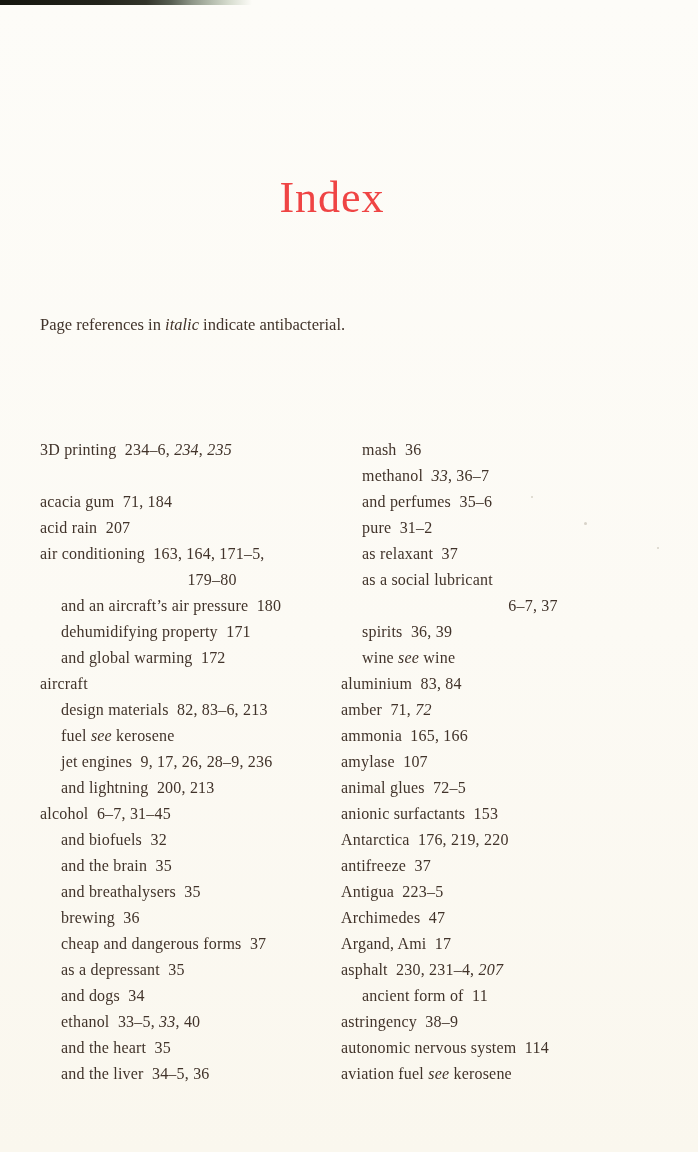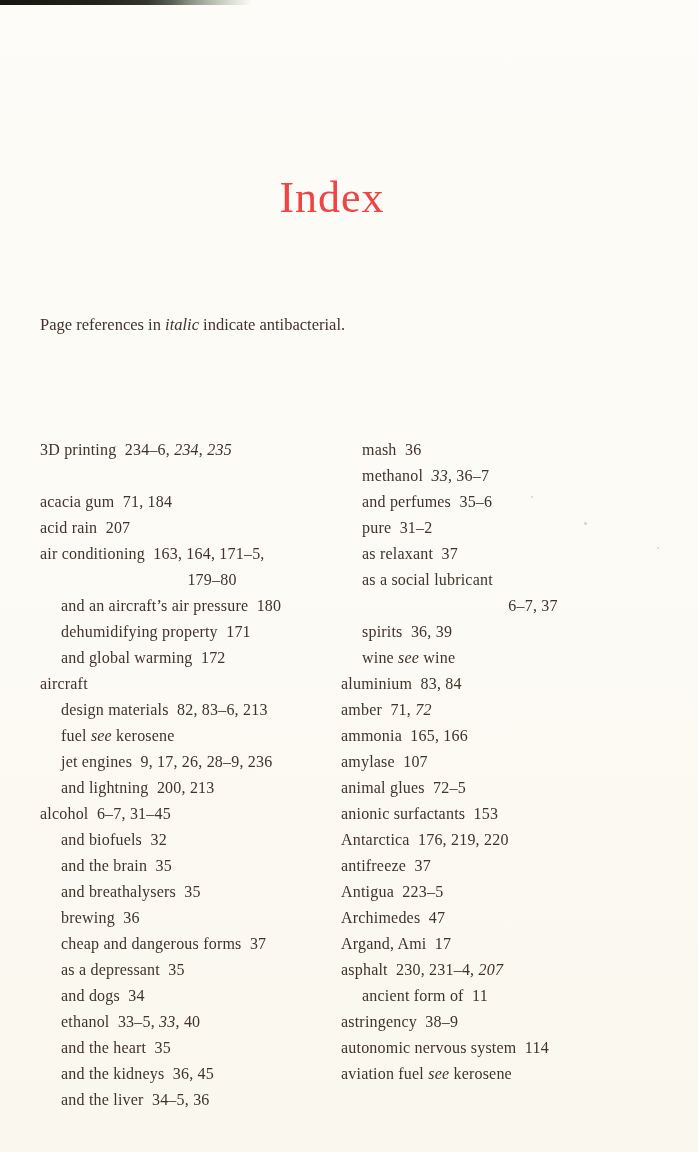--- a/index.html
+++ b/index.html
@@ -81,21 +81,20 @@
       <div class="line ind0"><span>alcohol  6–7, 31–45</span></div>
       <div class="line ind1"><span>and biofuels  32</span></div>
       <div class="line ind1"><span>and the brain  35</span></div>
       <div class="line ind1"><span>and breathalysers  35</span></div>
       <div class="line ind1"><span>brewing  36</span></div>
       <div class="line ind1"><span>cheap and dangerous forms  37</span></div>
       <div class="line ind1"><span>as a depressant  35</span></div>
       <div class="line ind1"><span>and dogs  34</span></div>
       <div class="line ind1"><span>ethanol  33–5, </span><i>33</i><span>, 40</span></div>
       <div class="line ind1"><span>and the heart  35</span></div>
-      <div class="line ind1"><span>and the kidneys  36, 45</span></div>
       <div class="line ind1"><span>and the liver  34–5, 36</span></div>
     </div>
   <div class="col col-right">
       <div class="line ind1"><span>mash  36</span></div>
       <div class="line ind1"><span>methanol  </span><i>33</i><span>, 36–7</span></div>
       <div class="line ind1"><span>and perfumes  35–6</span></div>
       <div class="line ind1"><span>pure  31–2</span></div>
       <div class="line ind1"><span>as relaxant  37</span></div>
       <div class="line ind1"><span>as a social lubricant</span></div>
       <div class="line ind2"><span>6–7, 37</span></div>

